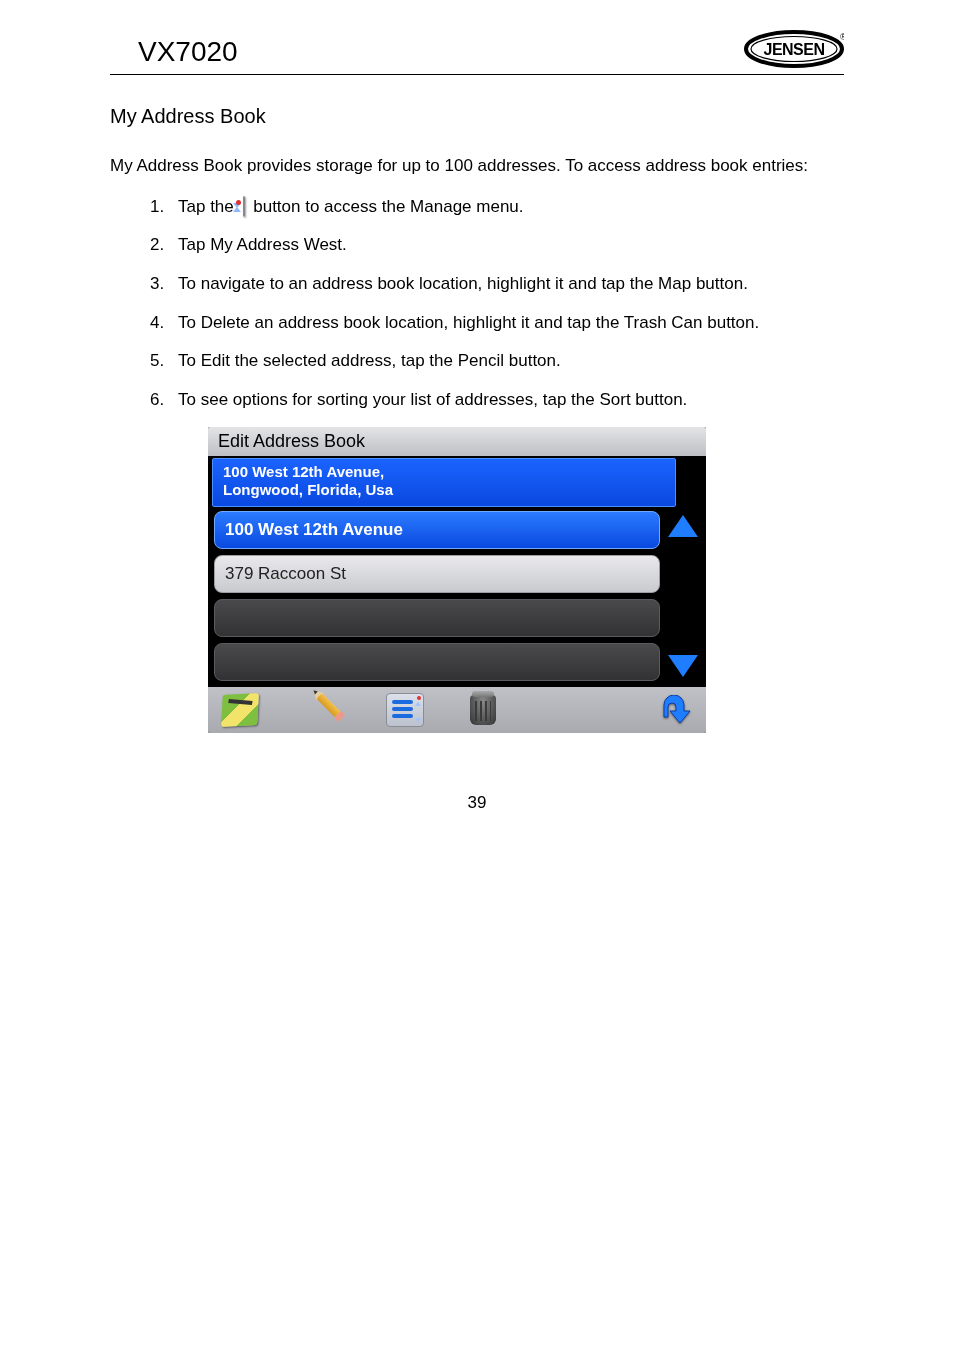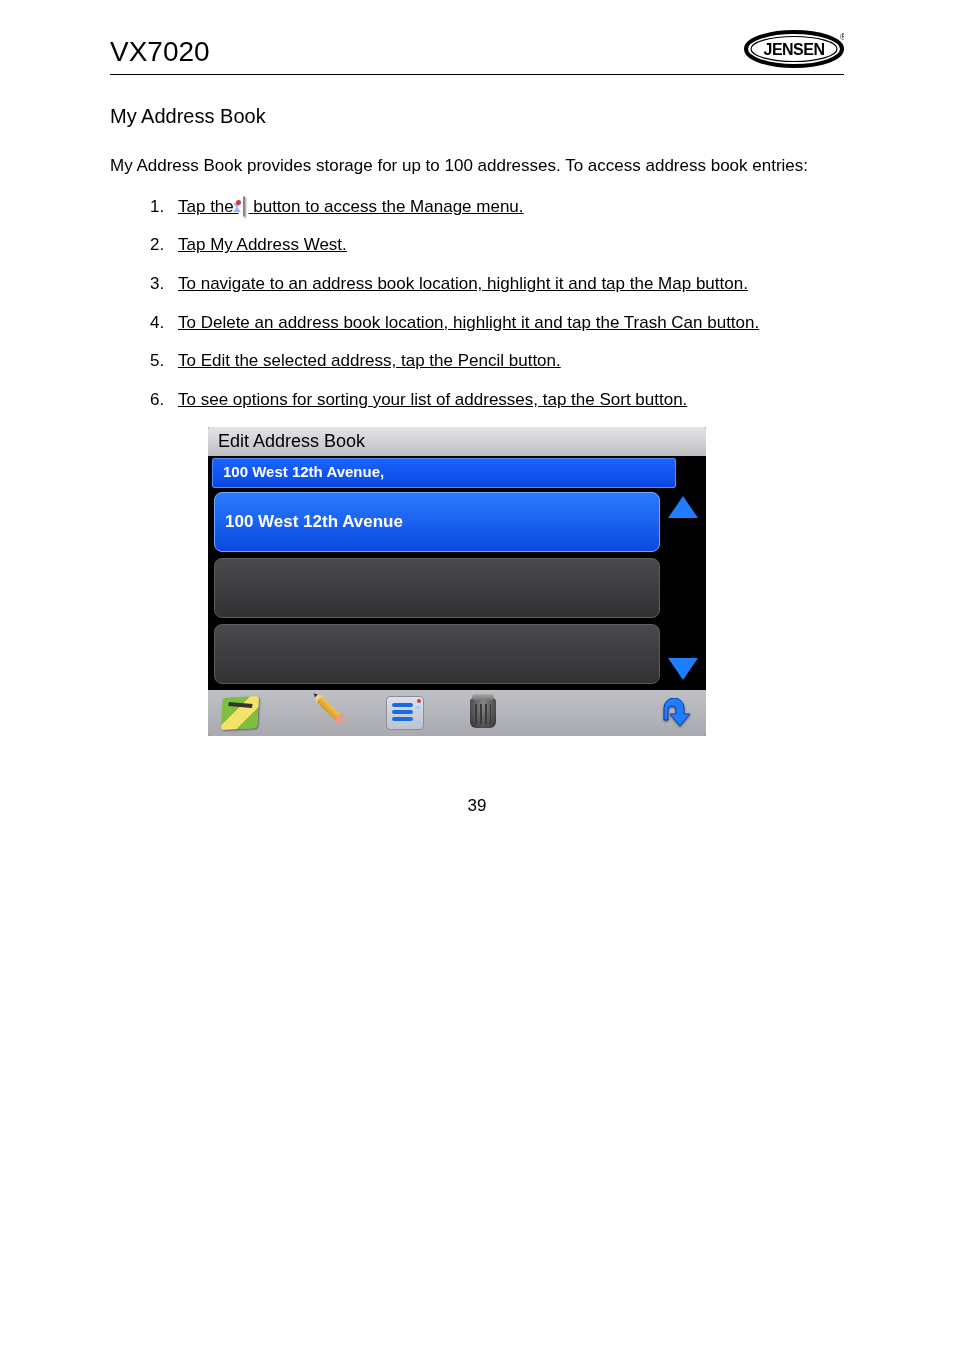--- a/index.html
+++ b/index.html
@@ -17,20 +17,21 @@
     display: flex;
     justify-content: space-between;
     align-items: flex-end;
     border-bottom: 1.5px solid #000;
     padding-bottom: 6px;
     margin-bottom: 30px;
   }
   .product-name {
     font-size: 28px;
     font-family: Arial, sans-serif;
+    margin-left: 28px;
   }
   .brand-logo {
     display: flex;
     flex-direction: column;
     align-items: center;
   }
   .section-title {
     font-size: 20px;
     margin: 30px 0 26px 0;
     font-weight: normal;
@@ -44,21 +45,21 @@
     display: flex;
     align-items: flex-start;
     margin: 0 0 14px 40px;
     font-size: 17px;
     line-height: 1.45;
   }
   .step-num {
     width: 28px;
     flex-shrink: 0;
   }
-  .step-body { flex: 1; text-decoration: underline; }
+  .step-body { flex: 1; }
   .inline-icon {
     display: inline-block;
     vertical-align: middle;
     margin: 0 4px;
   }
   .icon-addrbook {
     width: 52px;
     height: 44px;
     background: linear-gradient(#d9d9e3,#b8bcc8);
     border: 1px solid #888;
@@ -120,21 +121,21 @@
     display: flex;
     flex-direction: column;
     gap: 6px;
     padding-right: 6px;
   }
   .ss-row {
     height: 34px;
     border-radius: 8px;
     display: flex;
     align-items: center;
-    padding: 12px 10px;
+    padding: 1px 10px;
     font-size: 17px;
   }
   .ss-row.selected {
     background: linear-gradient(#2b7bff,#0a49e0);
     border: 1px solid #6faaff;
     color: #fff;
     font-weight: bold;
   }
   .ss-row.normal {
     background: linear-gradient(#e9e9ec,#c9cace);
@@ -298,24 +299,26 @@
   </div>
   <div class="step">
     <div class="step-num">6.</div>
     <div class="step-body">To see options for sorting your list of addresses, tap the Sort button.</div>
   </div>
 
   <div class="screenshot">
     <div class="ss-titlebar">Edit Address Book</div>
     <div class="ss-header">
       <div>100 West 12th Avenue,</div>
+      <div>Longwood, Florida, Usa</div>
     </div>
     <div class="ss-body">
       <div class="ss-list">
         <div class="ss-row selected">100 West 12th Avenue</div>
+        <div class="ss-row normal">379 Raccoon St</div>
         <div class="ss-row empty"></div>
         <div class="ss-row empty"></div>
       </div>
       <div class="ss-scroll">
         <div class="arrow-up"></div>
         <div class="arrow-down"></div>
       </div>
     </div>
     <div class="ss-toolbar">
       <div class="tb-icon icon-map"></div>

